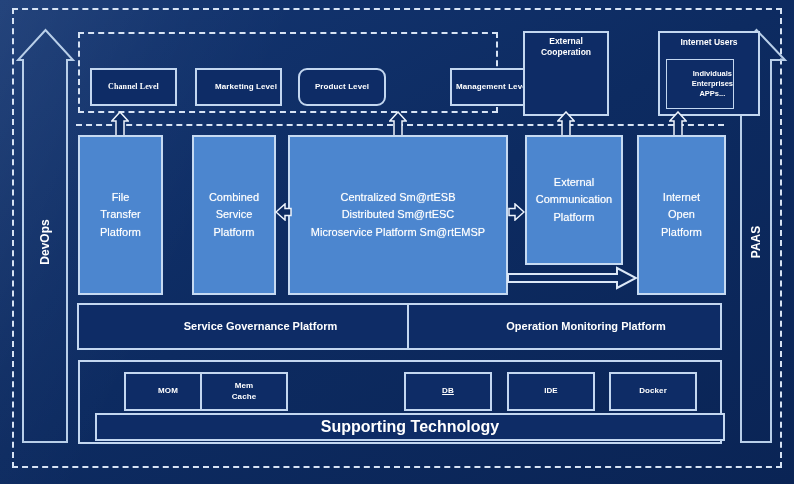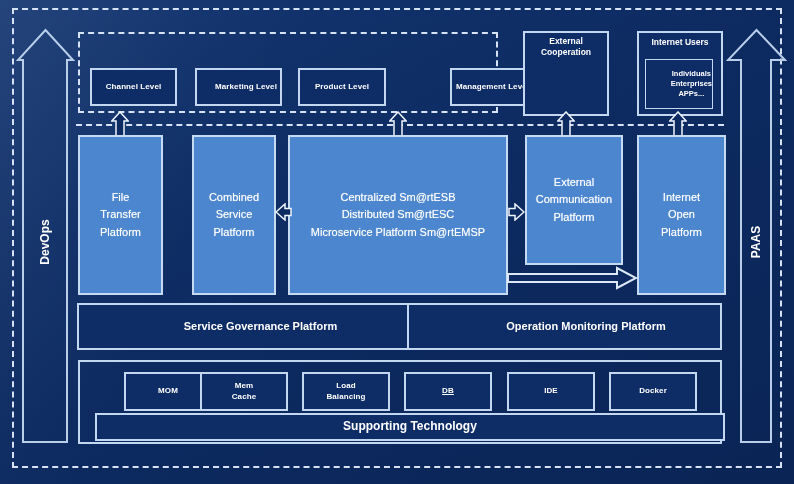--- a/index.html
+++ b/index.html
@@ -35,39 +35,39 @@
     <polygon points="7,414 7,32 2,32 29.5,2 57,32 51,32 51,414" fill="none" stroke="#b9cfe9" stroke-width="2"></polygon>
   </svg>
   <div class="abs v-label" style="left:8px;top:232px;width:74px;height:20px;">DevOps</div>
 
   <svg class="abs" style="left:726px;top:28px;" width="62" height="416" viewBox="0 0 62 416">
     <polygon points="15,414 15,32 2,32 30.5,2 59,32 45,32 45,414" fill="none" stroke="#b9cfe9" stroke-width="2"></polygon>
   </svg>
   <div class="abs v-label" style="left:719px;top:232px;width:74px;height:20px;">PAAS</div>
 
   <div class="abs dashed-frame" style="left:78px;top:32px;width:420px;height:81px;"></div>
-  <div class="abs dark-box" style="left:90px;top:68px;width:87px;height:38px;">
+  <div class="abs dark-box" style="left:90px;top:68px;width:87px;height:38px;font-family:Liberation Serif, serif;">
     <span class="lbl lbl-sm">Channel Level</span>
   </div>
   <div class="abs dark-box" style="left:195px;top:68px;width:87px;height:38px;padding-left:15px;">
     <span class="lbl lbl-sm">Marketing Level</span>
   </div>
-  <div class="abs dark-box" style="left:298px;top:68px;width:88px;height:38px;">
+  <div class="abs dark-box" style="left:298px;top:68px;width:88px;height:38px;border-radius:9px;">
     <span class="lbl lbl-sm">Product Level</span>
   </div>
   <div class="abs dark-box" style="left:403px;top:68px;width:85px;height:38px;margin-left:47px;">
     <span class="lbl lbl-sm">Management Level</span>
   </div>
 
   <div class="abs" style="left:523px;top:31px;width:86px;height:85px;background:#0e2c66;border:2px solid #c3d7f0;">
     <div class="group-title" style="padding-top:3px;">External
 Cooperation</div>
   </div>
 
-  <div class="abs" style="left:637px;top:31px;width:86px;height:85px;background:#0e2c66;border:2px solid #c3d7f0;">
+  <div class="abs" style="left:658px;top:31px;width:102px;height:85px;background:#0e2c66;border:2px solid #c3d7f0;">
     <div class="group-title" style="padding-top:4px;">Internet Users</div>
     <div class="abs inner-box" style="left:6px;top:26px;width:68px;height:50px;justify-content:flex-end;">
       <span class="lbl">Individuals
 Enterprises
 APPs...</span>
     </div>
   </div>
 
   <div class="abs" style="left:76px;top:124px;width:648px;height:0;border-top:2px dashed #d7e3f4;"></div>
 
@@ -130,31 +130,27 @@
 
   <div class="abs" style="left:78px;top:360px;width:644px;height:84px;border:2px solid #c3d7f0;"></div>
 
   <div class="abs dark-box" style="left:97px;top:372px;width:88px;height:39px;margin-left:27px;">
     <span class="lbl lbl-sm">MOM</span>
   </div>
   <div class="abs dark-box" style="left:200px;top:372px;width:88px;height:39px;">
     <span class="lbl lbl-sm">Mem
 Cache</span>
   </div>
-  <div class="abs dark-box" style="left:302px;top:372px;width:88px;height:39px;">
-    <span class="lbl lbl-sm">Load
-Balancing</span>
-  </div>
   <div class="abs dark-box" style="left:404px;top:372px;width:88px;height:39px;text-decoration:underline;">
     <span class="lbl lbl-sm">DB</span>
   </div>
   <div class="abs dark-box" style="left:507px;top:372px;width:88px;height:39px;">
     <span class="lbl lbl-sm">IDE</span>
   </div>
   <div class="abs dark-box" style="left:609px;top:372px;width:88px;height:39px;">
     <span class="lbl lbl-sm">Docker</span>
   </div>
 
   <div class="abs dark-box" style="left:95px;top:413px;width:630px;height:28px;">
-    <span class="lbl" style="font-size:12px;font-weight:bold;">Supporting Technology</span>
+    <span class="lbl" style="font-size:16px;font-weight:bold;">Supporting Technology</span>
   </div>
 
 </div>
 
 </body></html>

